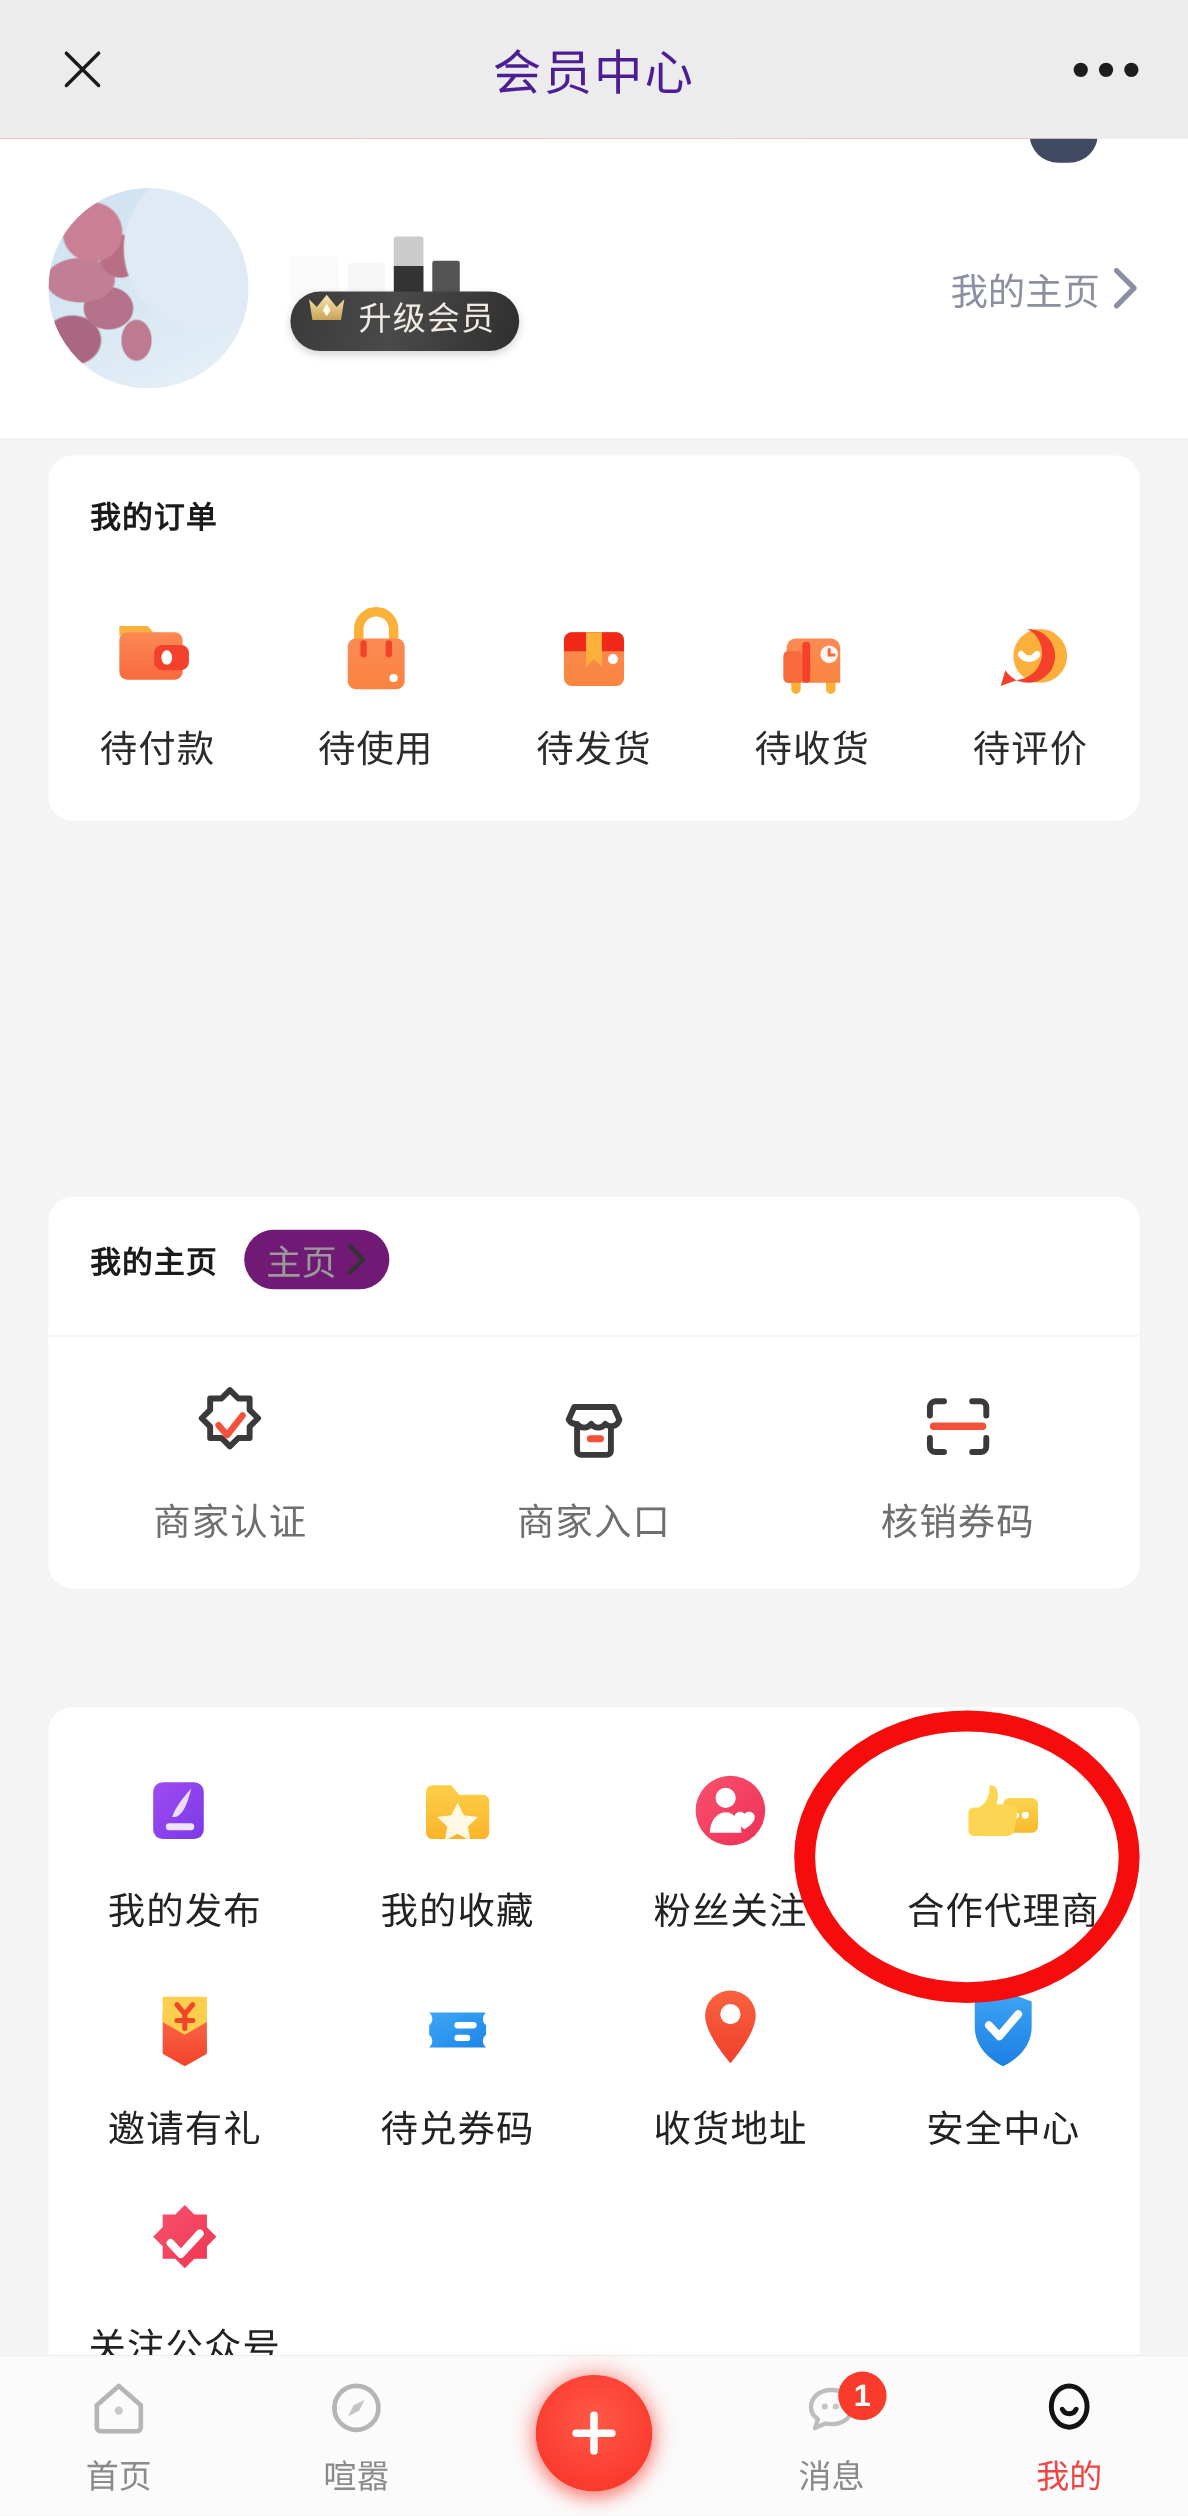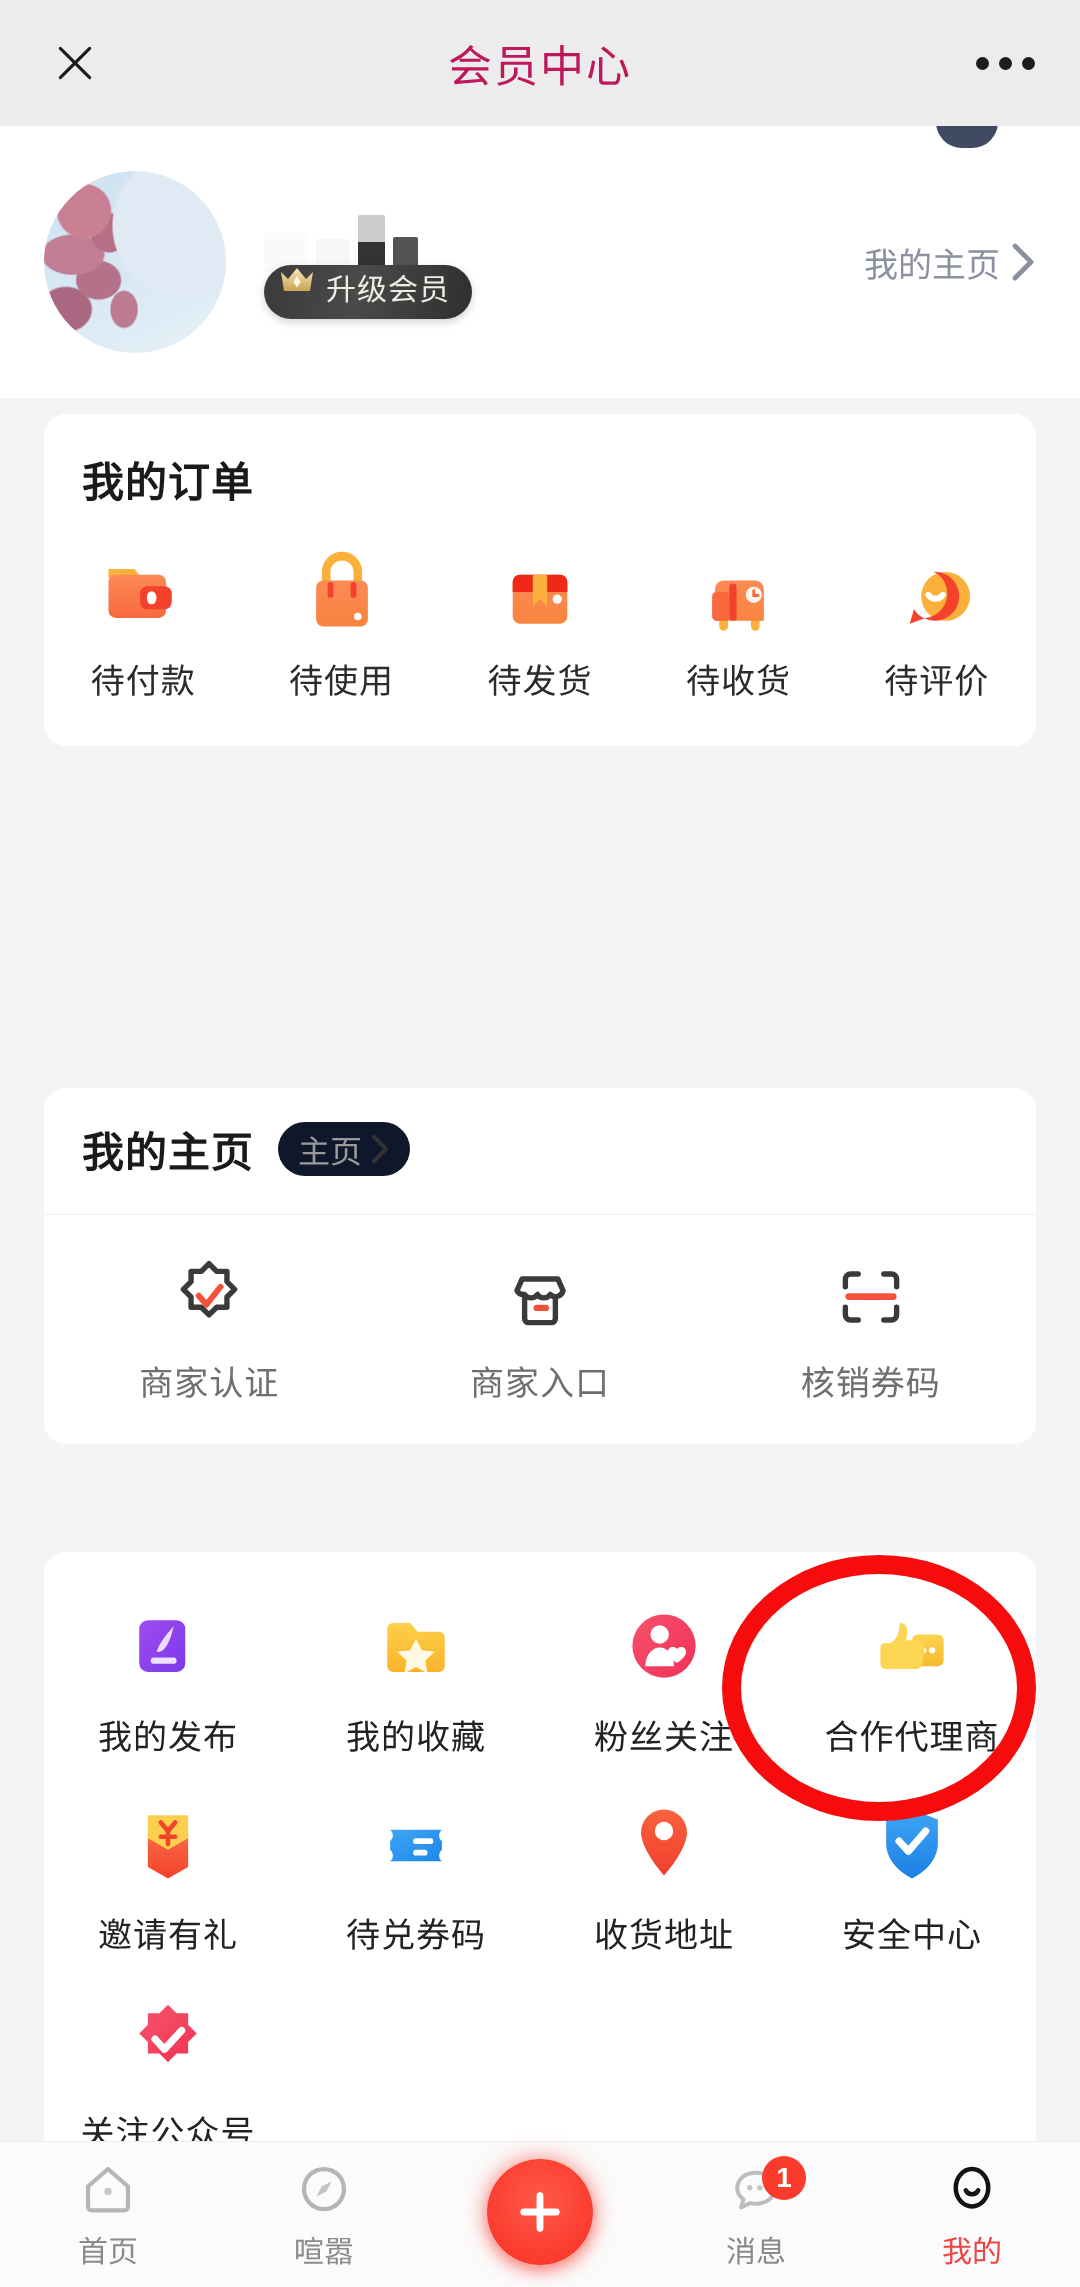--- a/index.html
+++ b/index.html
@@ -12,21 +12,21 @@
   .phone { position: relative; width: 1080px; height: 2287px; background: #f4f4f4; }
 
   
   .topbar {
     position: absolute; top: 0; left: 0; width: 1080px; height: 126px;
     background: #ececec; display: flex; align-items: center; z-index: 40;
   }
   .topbar-close { width: 150px; display: flex; justify-content: center; align-items: center; }
   .topbar-close svg { width: 44px; height: 44px; }
   .topbar-title {
-    flex: 1; text-align: center; font-size: 44px; color: #be185d;
+    flex: 1; text-align: center; font-size: 44px; color: #4c1d95;
     letter-spacing: 2px; font-weight: 500;
   }
   .topbar-more { width: 150px; display: flex; justify-content: center; align-items: center; gap: 10px; }
   .topbar-more i { display: block; width: 13px; height: 13px; border-radius: 50%; background: #1d1d1d; }
 
   
   .profile {
     position: absolute; top: 126px; left: 0; width: 1080px; height: 272px;
     background: #ffffff; display: flex; align-items: center; padding: 0 44px;
     overflow: hidden;
@@ -74,21 +74,21 @@
   .vip-badge .vip-text { font-size: 30px; color: #f0ece3; letter-spacing: 1px; }
   .home-link { display: flex; align-items: center; gap: 10px; flex: 0 0 auto; }
   .home-link .hl-text { font-size: 34px; color: #8b90a0; }
   .home-link svg { width: 26px; height: 40px; }
 
   
   .card { position: absolute; left: 44px; width: 992px; background: #fff; border-radius: 22px; }
 
   
   #orders-card { top: 414px; height: 332px; }
-  .sec-title { font-size: 42px; color: #1a1a1a; font-weight: 700; letter-spacing: 1px; }
+  .sec-title { font-size: 28px; color: #1a1a1a; font-weight: 700; letter-spacing: 1px; }
   #orders-card .sec-title { position: absolute; top: 34px; left: 38px; }
   .order-row { position: absolute; top: 132px; left: 0; width: 992px; display: flex; }
   .order-item { flex: 1; display: flex; flex-direction: column; align-items: center; gap: 16px; }
   .order-item .ic { width: 92px; height: 92px; }
   .tile-label { font-size: 34px; color: #2b2b2b; letter-spacing: 1px; }
 
   
   #stats-card {
     top: 786px; left: 44px; width: 992px; height: 266px; border-radius: 26px;
     background:
@@ -100,21 +100,21 @@
   }
   .stat { flex: 1; display: flex; flex-direction: column; align-items: center; justify-content: center; gap: 10px; }
   .stat-val { font-size: 54px; color: #fff; font-weight: 700; letter-spacing: 1px; }
   .stat-lab { font-size: 30px; color: #ffe9e7; }
   .stat-div { width: 2px; height: 70px; background: rgba(255,255,255,.42); }
 
   
   #merchant-card { top: 1088px; height: 356px; }
   .merch-head { position: absolute; top: 30px; left: 38px; display: flex; align-items: center; gap: 24px; }
   .merch-pill {
-    height: 54px; padding: 0 20px; border-radius: 27px; background: #0f172a;
+    height: 54px; padding: 0 20px; border-radius: 27px; background: #701a75;
     display: flex; align-items: center; gap: 8px;
   }
   .merch-pill .mp-text { font-size: 32px; color: #9a9a9a; }
   .merch-pill svg { width: 20px; height: 30px; }
   .merch-divider { position: absolute; top: 126px; left: 0; width: 992px; height: 1px; background: #eeeeee; }
   .merch-row { position: absolute; top: 168px; left: 0; width: 992px; display: flex; }
   .merch-item { flex: 1; display: flex; flex-direction: column; align-items: center; gap: 18px; }
   .merch-item .ic { width: 82px; height: 82px; }
   .merch-label { font-size: 34px; color: #6f6f6f; letter-spacing: 1px; }
 

